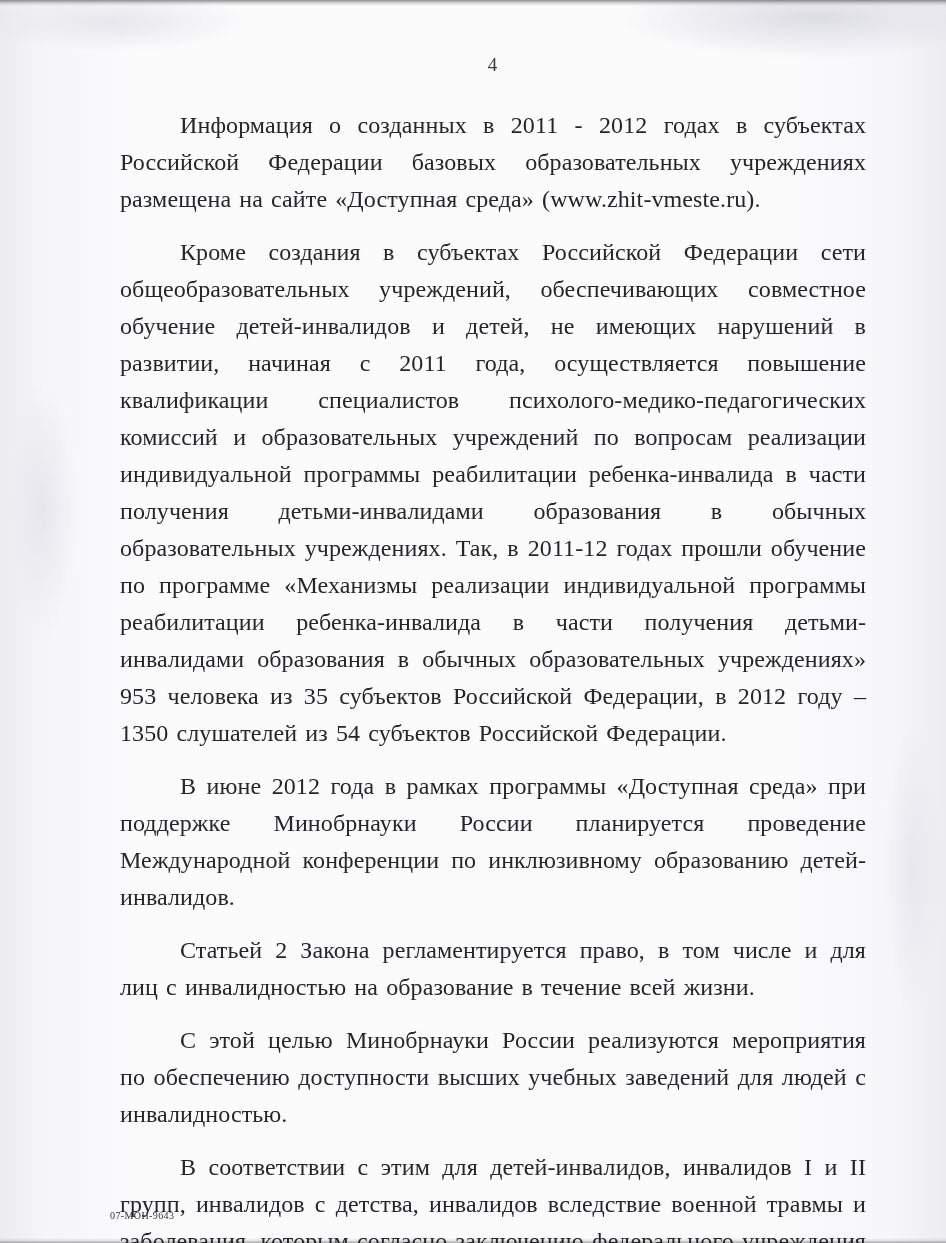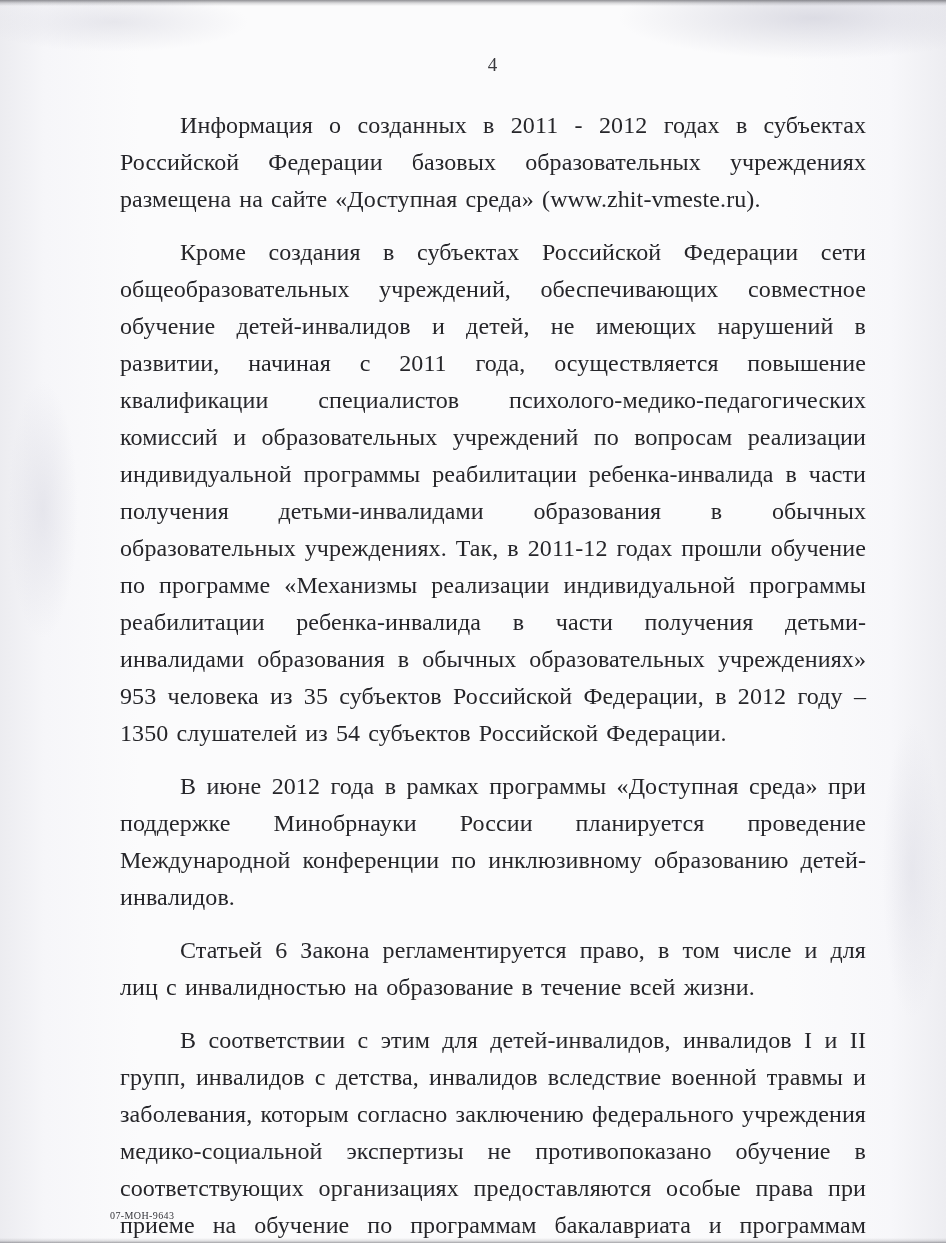--- a/index.html
+++ b/index.html
@@ -79,18 +79,19 @@
 <div class="scan-page">
   <div class="smudge smudge-a"></div>
   <div class="smudge smudge-b"></div>
 
   <div class="page-number">4</div>
 
   <div class="doc-body">
     <p>Информация о созданных в 2011 - 2012 годах в субъектах Российской Федерации базовых образовательных учреждениях размещена на сайте «Доступная среда» (www.zhit-vmeste.ru).</p>
     <p>Кроме создания в субъектах Российской Федерации сети общеобразовательных учреждений, обеспечивающих совместное обучение детей-инвалидов и детей, не имеющих нарушений в развитии, начиная с 2011 года, осуществляется повышение квалификации специалистов психолого-медико-педагогических комиссий и образовательных учреждений по вопросам реализации индивидуальной программы реабилитации ребенка-инвалида в части получения детьми-инвалидами образования в обычных образовательных учреждениях. Так, в 2011-12 годах прошли обучение по программе «Механизмы реализации индивидуальной программы реабилитации ребенка-инвалида в части получения детьми-инвалидами образования в обычных образовательных учреждениях» 953 человека из 35 субъектов Российской Федерации, в 2012 году – 1350 слушателей из 54 субъектов Российской Федерации.</p>
     <p>В июне 2012 года в рамках программы «Доступная среда» при поддержке Минобрнауки России планируется проведение Международной конференции по инклюзивному образованию детей-инвалидов.</p>
-    <p>Статьей 6 Закона регламентируется право, в том числе и для лиц с инвалидностью на образование в течение всей жизни.</p>
+    <p>Статьей 2 Закона регламентируется право, в том числе и для лиц с инвалидностью на образование в течение всей жизни.</p>
+    <p>С этой целью Минобрнауки России реализуются мероприятия по обеспечению доступности высших учебных заведений для людей с инвалидностью.</p>
     <p>В соответствии с этим для детей-инвалидов, инвалидов I и II групп, инвалидов с детства, инвалидов вследствие военной травмы и заболевания, которым согласно заключению федерального учреждения медико-социальной экспертизы не противопоказано обучение в соответствующих организациях предоставляются особые права при приеме на обучение по программам бакалавриата и программам специалитета в пределах установленной квоты. Обучение данных категорий граждан осуществляется за счет бюджетных</p>
   </div>
 
   <div class="doc-footer">07-МОН-9643</div>
 </div>
 
 </body></html>

